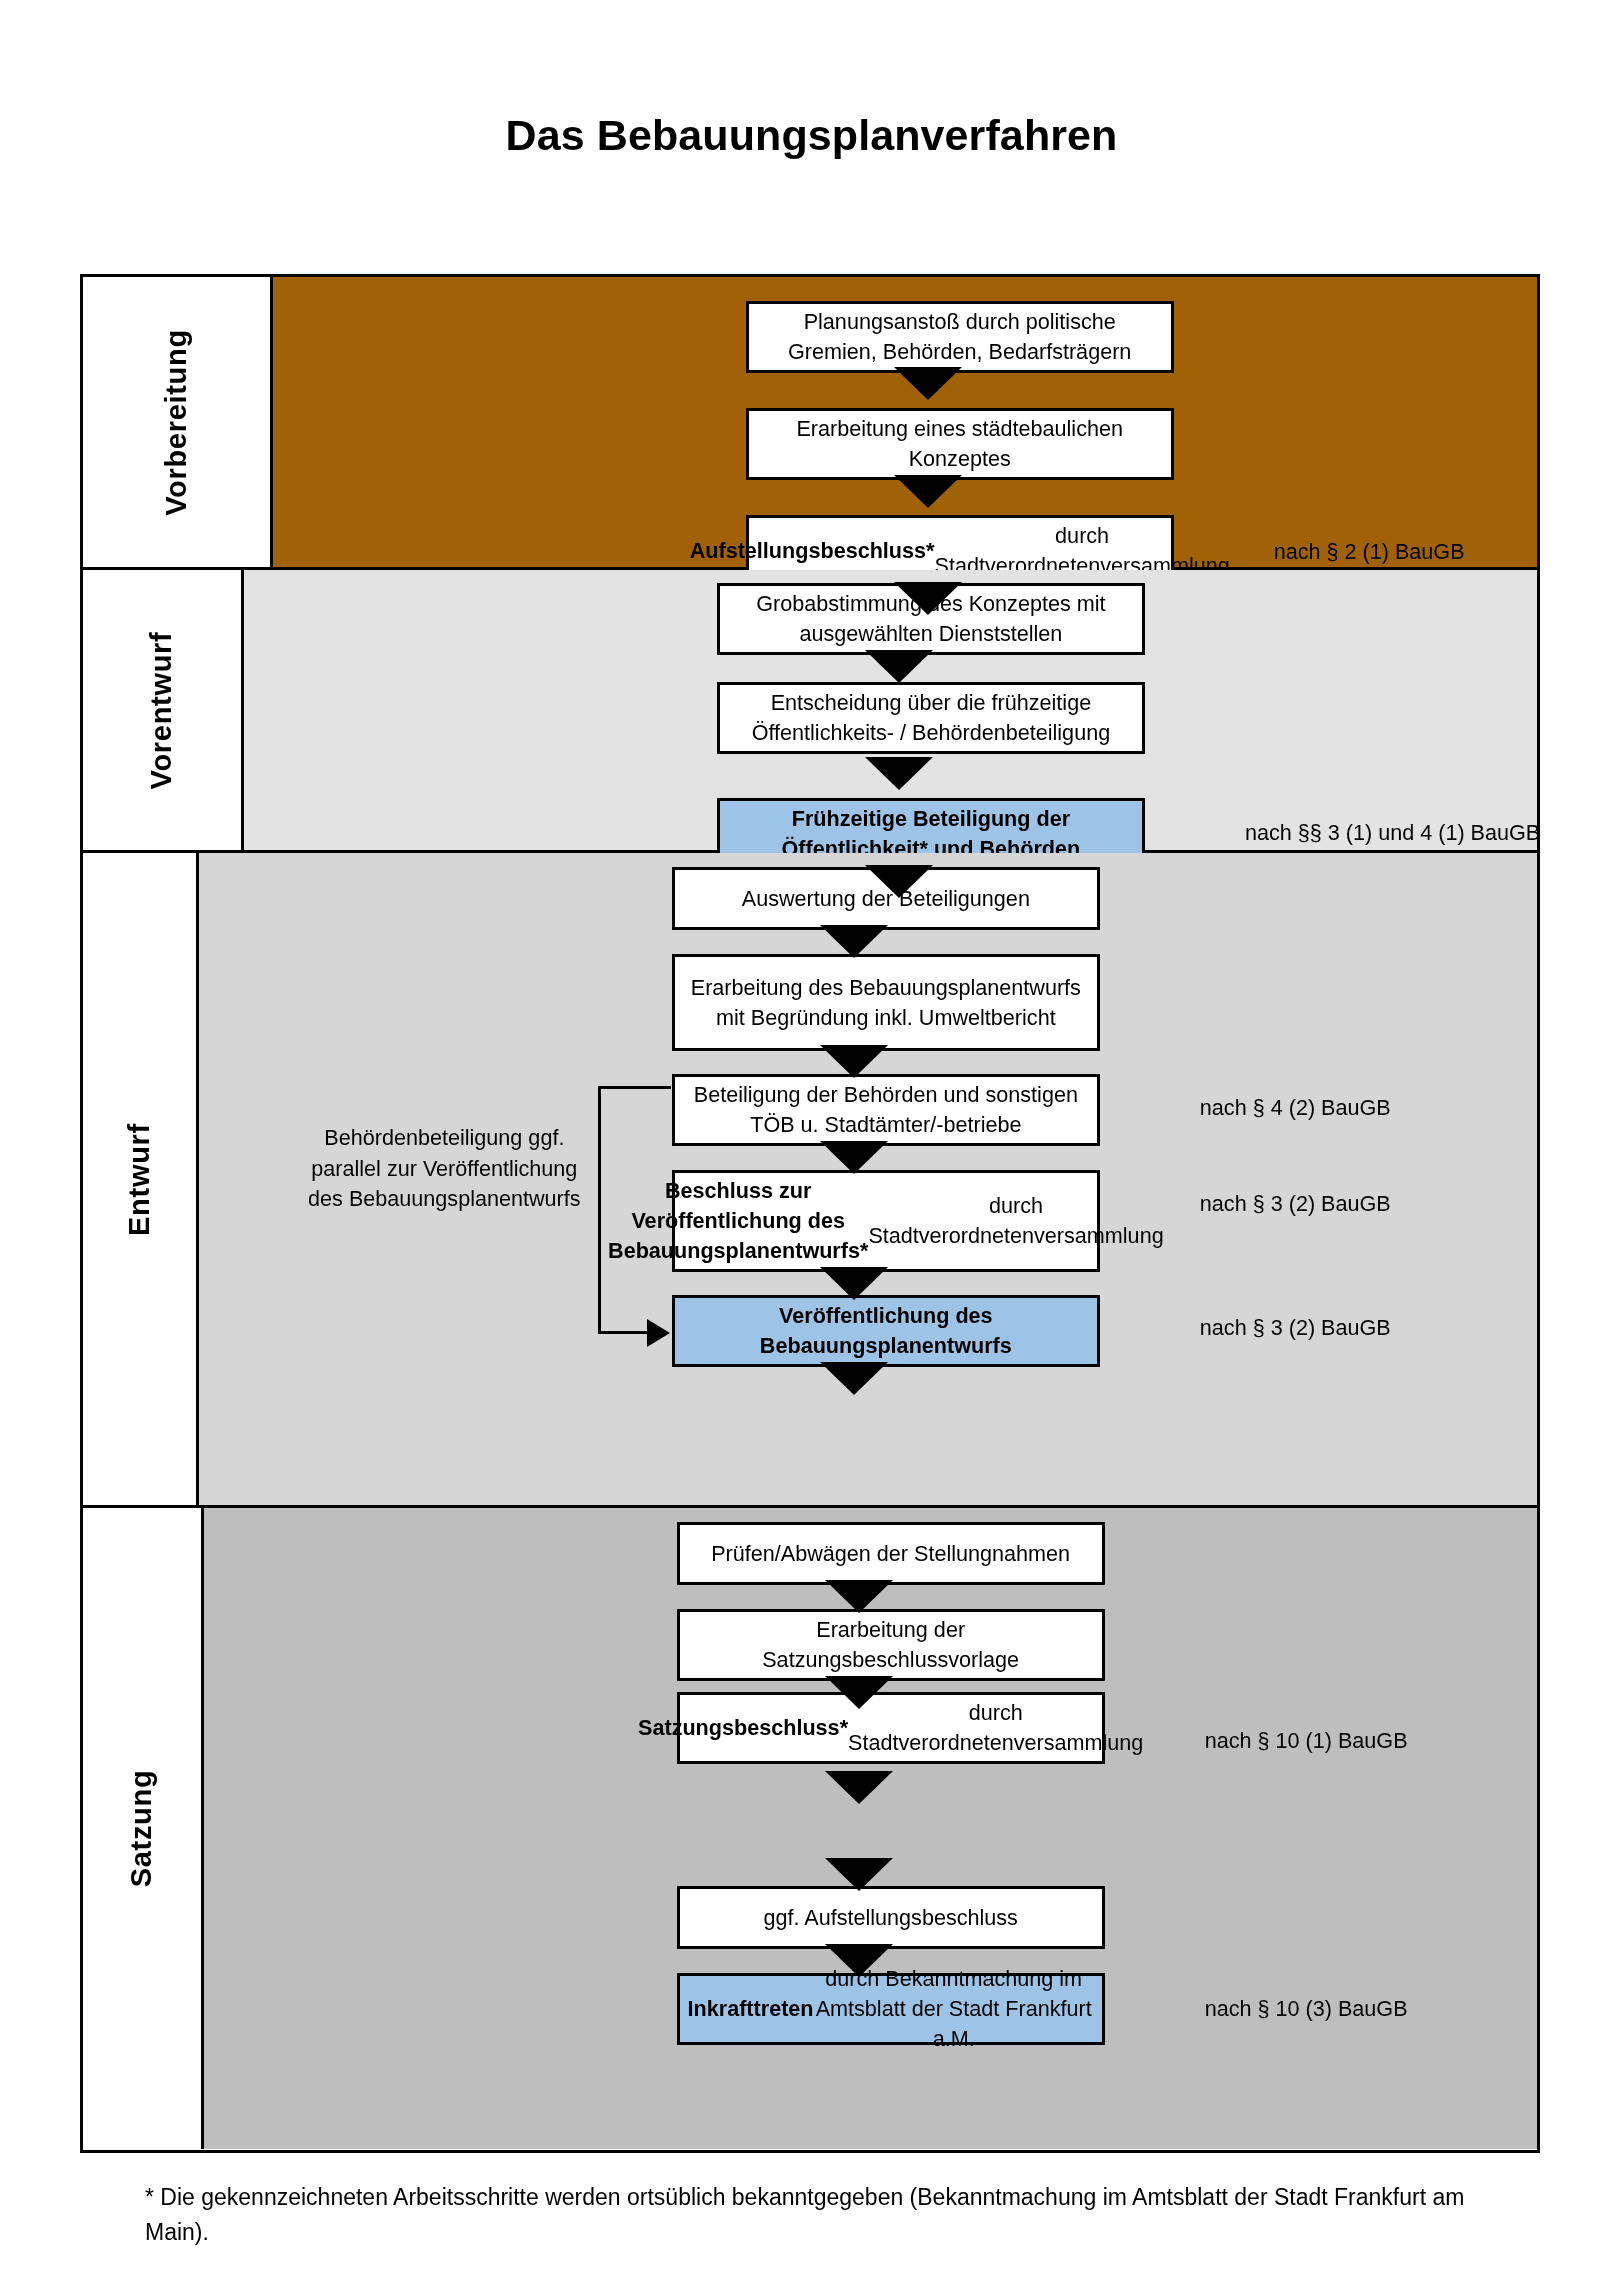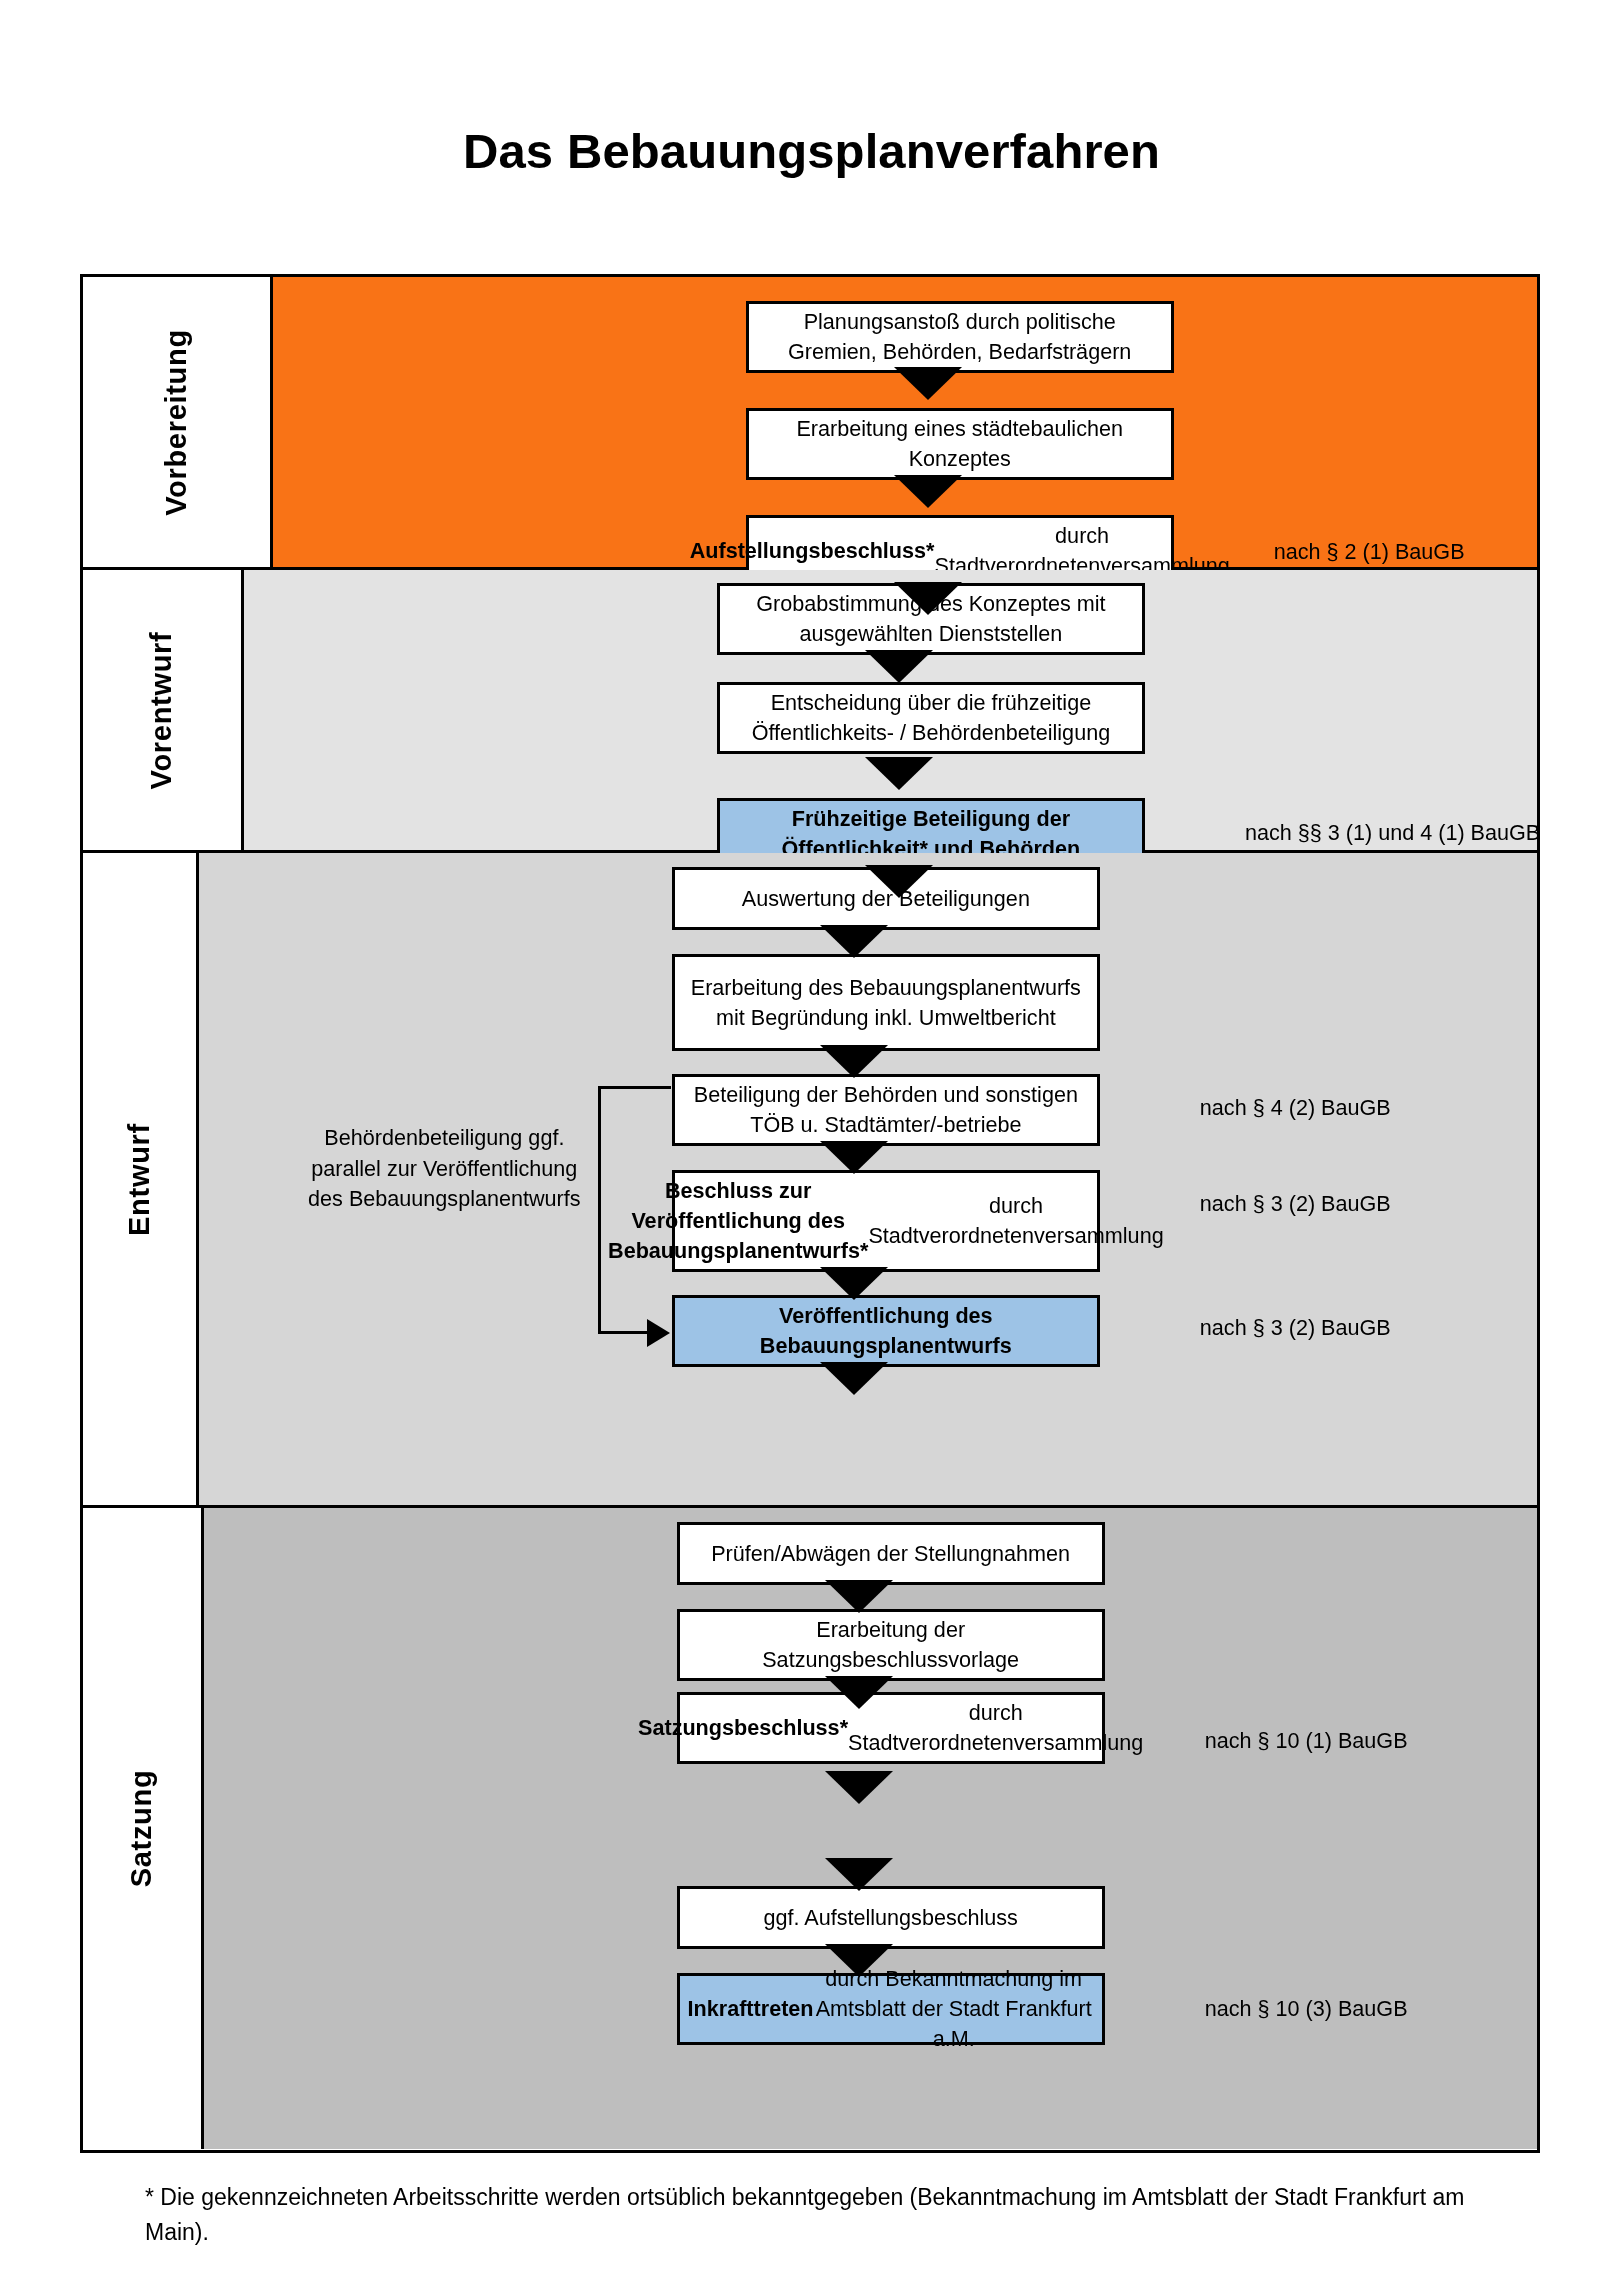--- a/index.html
+++ b/index.html
@@ -9,21 +9,21 @@
     font-family:"Liberation Sans","DejaVu Sans",sans-serif;
     color:#000;
     -webkit-font-smoothing:antialiased;
     position:relative;
     overflow:hidden;
   }
 
   
   #header{padding-top:111px;text-align:center;}
   #doc-title{
-    font-size:49px;font-weight:bold;letter-spacing:0.1px;margin:12px;
+    font-size:43px;font-weight:bold;letter-spacing:0.1px;margin:0;
   }
   #doc-subtitle{
     font-size:27.5px;font-weight:bold;margin:30px 0 0 0;
   }
 
   
   #diagram{
     position:absolute;
     left:80px;top:274px;
     width:1460px;height:1879px;
@@ -136,21 +136,21 @@
 
 <div id="header">
   <h1 id="doc-title">Das Bebauungsplanverfahren</h1>
 </div>
 
 <div id="diagram">
     <div class="phase" style="height: 293px;">
       <div class="phase-label">
         <span>Vorbereitung</span>
       </div>
-      <div class="phase-body" style="background: #f97316;">
+      <div class="phase-body" style="background: #a16207;">
         <div class="flowbox" style="top: 23.6px; height: 72px;">
           <span>Planungsanstoß durch politische Gremien, Behörden, Bedarfsträgern</span>
         </div>
         <div class="arrow" style="top: 90px;"></div>
         <div class="flowbox" style="top: 131px; height: 72px;">
           <span>Erarbeitung eines städtebaulichen Konzeptes</span>
         </div>
         <div class="arrow" style="top: 198px;"></div>
         <div class="flowbox" style="top: 238px; height: 72px;">
           <b>Aufstellungsbeschluss*</b>

